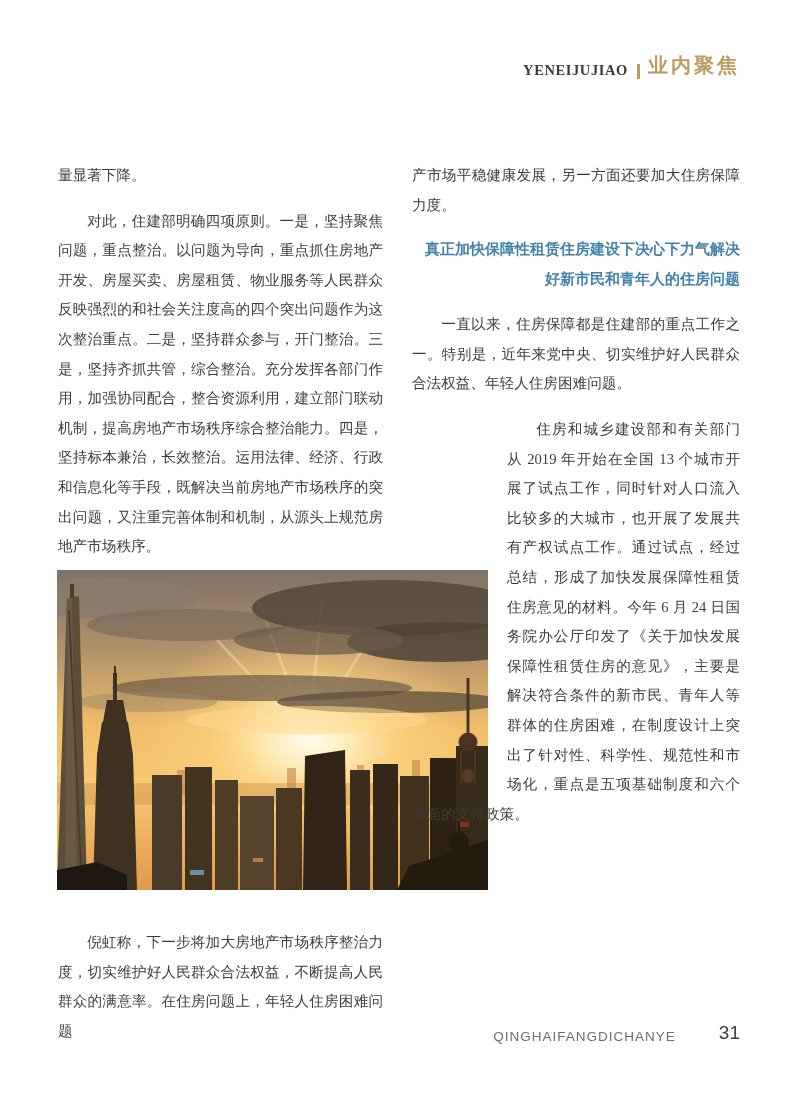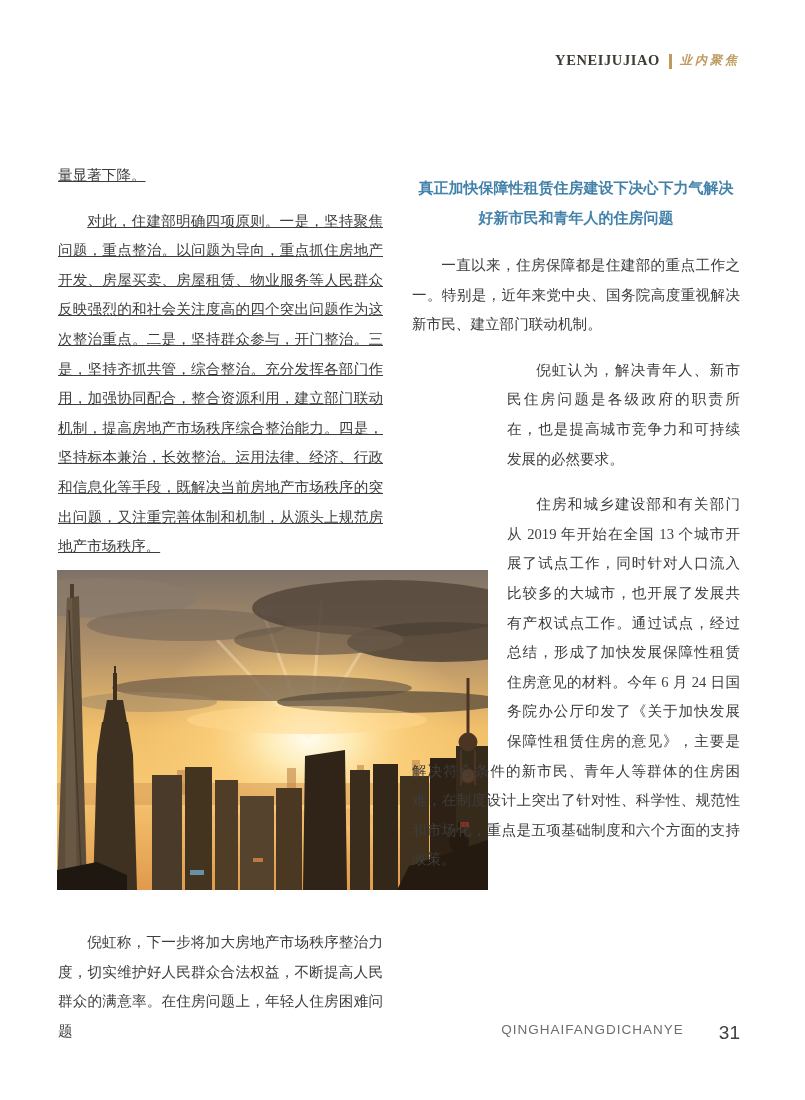--- a/index.html
+++ b/index.html
@@ -29,66 +29,65 @@
     font-size:14.5px;font-weight:600;letter-spacing:.6px;
     color:#3f3b35;
   }
   .header-divider{
     display:inline-block;width:3px;height:15px;
     background:var(--accent-gold);
     margin:0 8px 0 9px;
   }
   .section-title{
     font-family:"Liberation Serif","DejaVu Serif",serif;
-    font-size:12px;font-weight:700;letter-spacing:3px;
+    font-size:20px;font-weight:700;letter-spacing:3px;
     color:var(--accent-gold);
-    font-style:italic;
   }
 
   
   .col{
     position:absolute;
     font-size:14.6px;
     line-height:29.6px;
     color:var(--body-text);
     text-align:justify;
   }
   .col p{text-align:justify;}
   .col p.indent{text-indent:2em;margin-top:16px;}
-  .col-left-top{left:58px;top:161px;width:325px;text-decoration:underline;}
+  .col-left-top{left:58px;top:161px;width:325px;}
   .col-left-bottom{left:58px;top:912px;width:325px;}
   .col-right{left:412px;top:161px;width:328px;}
 
   .subhead{
-    font-family:Liberation Mono, monospace;
+    font-family:Liberation Serif, serif;
     font-size:15px;font-weight:700;
     line-height:30px;
     color:var(--heading-blue);
     margin:14px 0 10px 0;
-    text-align:center;
+    text-align:right;
   }
 
   
   .photo-spacer{
     float:left;
     width:95px;height:392px;
   }
 
   
   .photo{
     position:absolute;left:57px;top:570px;
     width:431px;height:320px;
     overflow:hidden;
   }
   .photo svg{display:block;}
 
   
   .page-footer{
     position:absolute;top:1022px;right:65px;
-    display:flex;align-items:flex-start;gap:15px;
+    display:flex;align-items:flex-end;gap:23px;
   }
   .journal-name{
     font-family:"Liberation Sans","DejaVu Sans",sans-serif;
     font-size:13.5px;letter-spacing:1px;
     color:var(--footer-gray);
   }
   .page-number{
     font-family:"Liberation Sans","DejaVu Sans",sans-serif;
     font-size:19px;color:#3f3f3f;margin-left:20px;
   }
@@ -211,24 +210,24 @@
 
       <polygon points="0,300 40,292 70,305 70,320 0,320" fill="#1f1810"></polygon>
     </svg>
   </figure>
 
   <section class="col col-left-bottom">
     <p class="indent">倪虹称，下一步将加大房地产市场秩序整治力度，切实维护好人民群众合法权益，不断提高人民群众的满意率。在住房问题上，年轻人住房困难问题</p>
   </section>
 
   <section class="col col-right">
+    <p>产市场平稳健康发展，另一方面还要加大住房保障力度。</p>
     <h2 class="subhead">真正加快保障性租赁住房建设下决心下力气解决好新市民和青年人的住房问题</h2>
-    <p class="indent">一直以来，住房保障都是住建部的重点工作之一。特别是，近年来党中央、国务院高度重视解决新市民、建立部门联动机制。</p>
+    <p class="indent">一直以来，住房保障都是住建部的重点工作之一。特别是，近年来党中央、切实维护好人民群众合法权益、年轻人住房困难问题。</p>
     <div class="photo-spacer"></div>
-    <p class="indent">倪虹认为，解决青年人、新市民住房问题是各级政府的职责所在，也是提高城市竞争力和可持续发展的必然要求。</p>
     <p class="indent">住房和城乡建设部和有关部门从 2019 年开始在全国 13 个城市开展了试点工作，同时针对人口流入比较多的大城市，也开展了发展共有产权试点工作。通过试点，经过总结，形成了加快发展保障性租赁住房意见的材料。今年 6 月 24 日国务院办公厅印发了《关于加快发展保障性租赁住房的意见》，主要是解决符合条件的新市民、青年人等群体的住房困难，在制度设计上突出了针对性、科学性、规范性和市场化，重点是五项基础制度和六个方面的支持政策。</p>
   </section>
 
   <footer class="page-footer">
     <span class="journal-name">QINGHAIFANGDICHANYE</span>
     <span class="page-number">31</span>
   </footer>
 
 </div>
 

